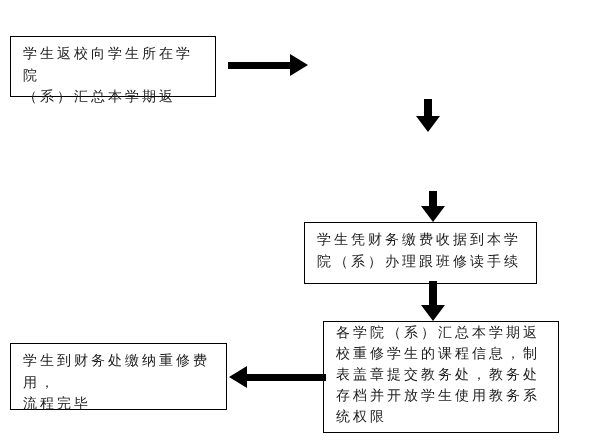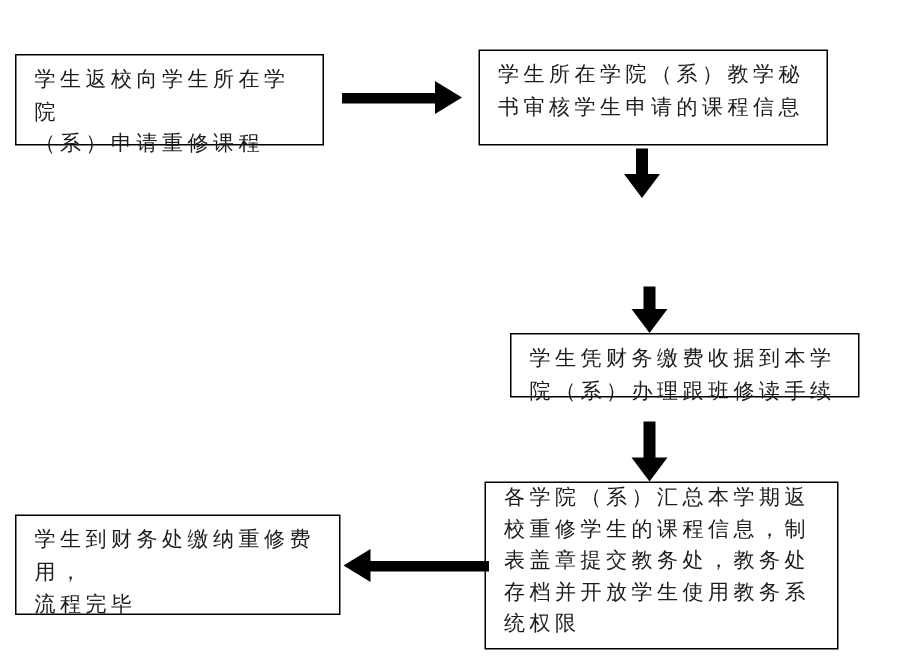--- a/index.html
+++ b/index.html
@@ -24,21 +24,21 @@
     font-size: 14px;
     line-height: 21.5px;
     letter-spacing: 3px;
     padding: 6px 6px 6px 12px;
     white-space: pre-line;
   }
   
   .node.n1 { left: 10px;  top: 36px;  width: 206px; height: 61px;  }
   .node.n2 { left: 319px; top: 33px;  width: 233px; height: 64px;  }
   .node.n3 { left: 322px; top: 133px; width: 231px; height: 57px;  }
-  .node.n4 { left: 340px; top: 222px; width: 233px; height: 43px;  }
+  .node.n4 { left: 304px; top: 222px; width: 233px; height: 62px;  }
   .node.n5 { left: 323px; top: 321px; width: 236px; height: 112px; padding-top: 0; line-height: 21px; }
   .node.n6 { left: 10px;  top: 343px; width: 217px; height: 67px;  }
 
   
   .arrow { position: absolute; }
   .shaft { position: absolute; background: #000000; }
   .head  { position: absolute; width: 0; height: 0; }
 
   
   .a1 { left: 228px; top: 54px; width: 80px; height: 22px; }
@@ -68,24 +68,22 @@
                border-top: 11px solid transparent;
                border-bottom: 11px solid transparent;
                border-right: 18px solid #000000; }
 </style>
 </head>
 <body>
 
 <div class="canvas">
 
   <div class="node n1">学生返校向学生所在学院
-（系）申请重修课程</div>
+（系）汇总本学期返</div>
 
-  <div class="node n2">学生所在学院（系）教学秘
-书审核学生申请的课程信息</div>
 
 
   <div class="node n4">学生凭财务缴费收据到本学
 院（系）办理跟班修读手续</div>
 
   <div class="node n5">各学院（系）汇总本学期返
 校重修学生的课程信息，制
 表盖章提交教务处，教务处
 存档并开放学生使用教务系
 统权限</div>

